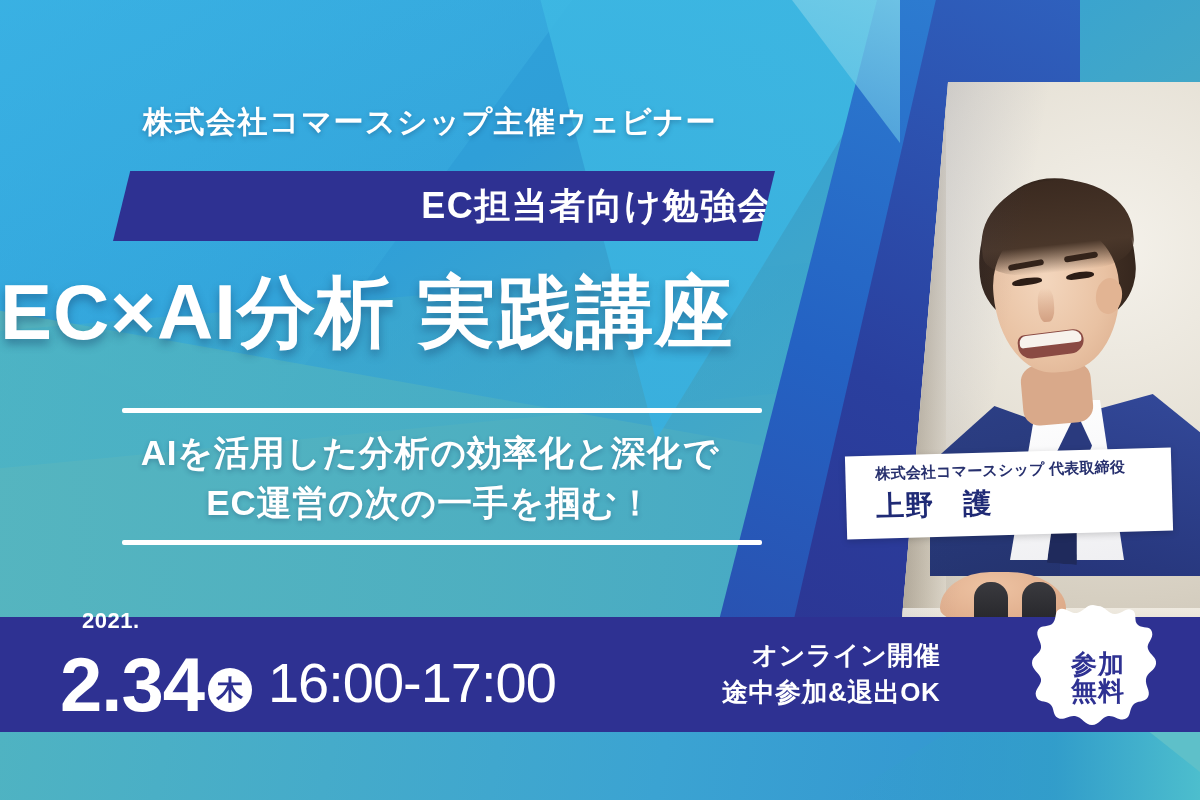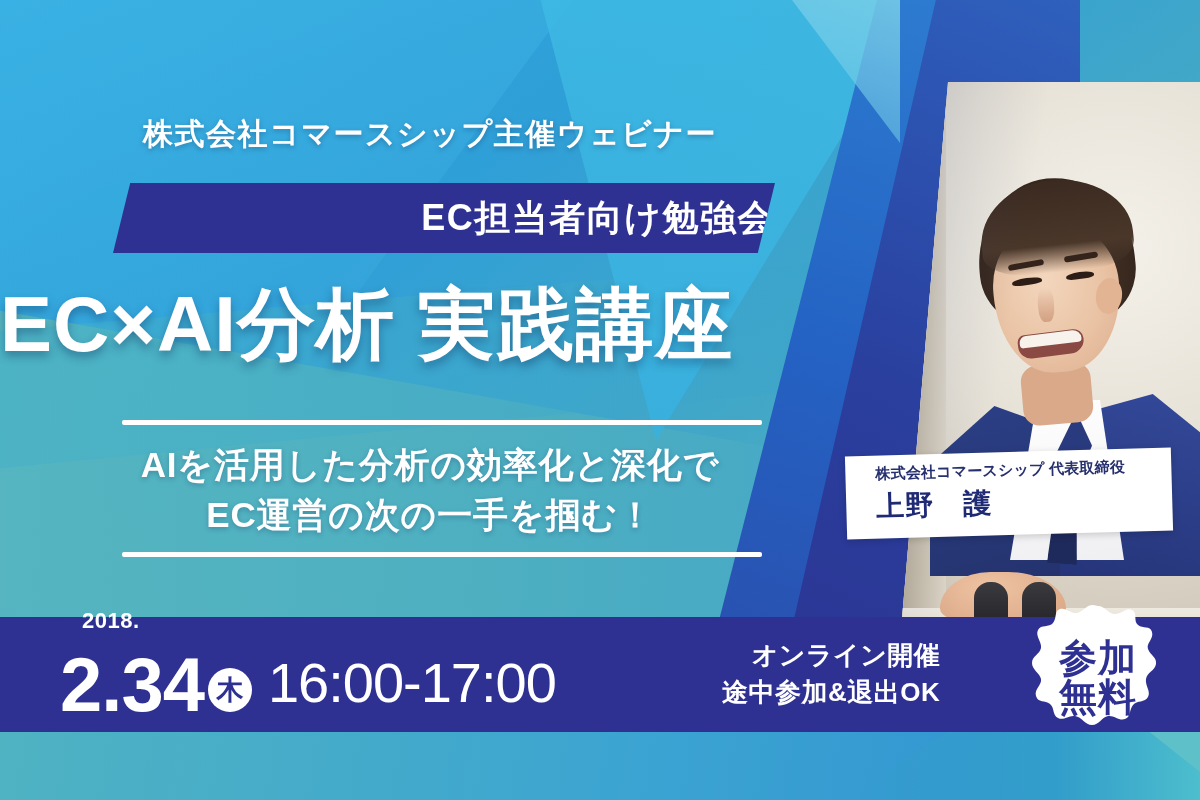--- a/index.html
+++ b/index.html
@@ -230,21 +230,21 @@
   }
   .name-plate .person {
     margin-top: 4px;
     font-size: 28px; font-weight: bold; color: #1f2a75; letter-spacing: 1px;
     white-space: pre;
   }
 
   
   .content {
     position: absolute;
-    left: 0; top: 0; width: 860px; height: 620px; margin-top: 12px;
+    left: 0; top: 0; width: 860px; height: 620px;
   }
 
   .eyebrow {
     position: absolute; left: 0; top: 102px; width: 860px;
     text-align: center;
     font-size: 30px; font-weight: bold; color: #ffffff;
     letter-spacing: 1.5px;
     text-shadow: 0 2px 5px rgba(20,50,90,.35);
   }
 
@@ -339,21 +339,21 @@
   
   .free-badge {
     position: absolute; right: 28px; bottom: 48px;
     width: 148px; height: 148px;
     display: flex; align-items: center; justify-content: center;
   }
   .free-badge svg { position: absolute; inset: 0; width: 148px; height: 148px; }
   .free-badge .txt {
     position: relative;
     text-align: center;
-    font-size: 38px; font-weight: bold; color: #2e3192;
+    font-size: 26px; font-weight: bold; color: #2e3192;
     line-height: 1.02; letter-spacing: 1px;
   }
   .free-badge .txt span { display: block; }
 </style>
 </head>
 <body>
 
 <div class="banner">
 
   <div class="bg-layer">
@@ -422,21 +422,21 @@
     <div class="rule bottom"></div>
   </div>
 
   <div class="bottom-strip">
     <div class="strip-wedge"></div>
     <div class="strip-wedge2"></div>
   </div>
 
   <div class="bottom-bar">
     <div class="date-block">
-      <div class="year">2018.</div>
+      <div class="year">2021.</div>
       <div class="daynum">2.34</div>
       <div class="dow">木</div>
       <div class="timetext">16:00-17:00</div>
     </div>
 
     <div class="online-info">
       <span class="line">オンライン開催</span>
       <span class="line">途中参加&amp;退出OK</span>
     </div>
   </div>

